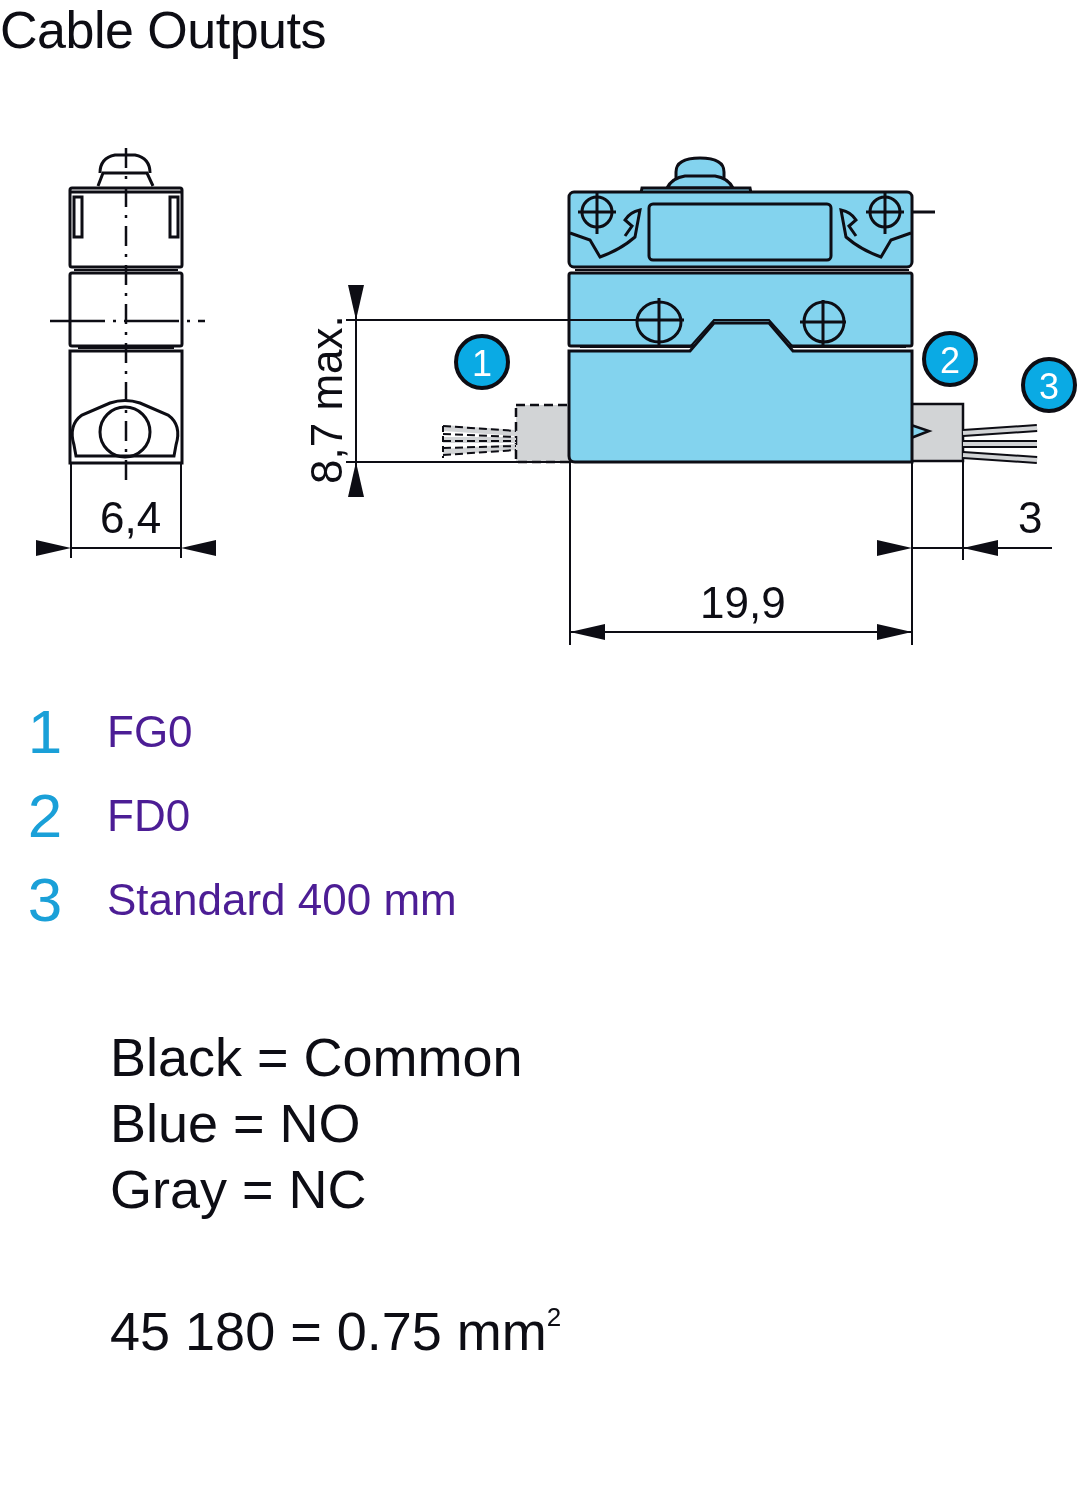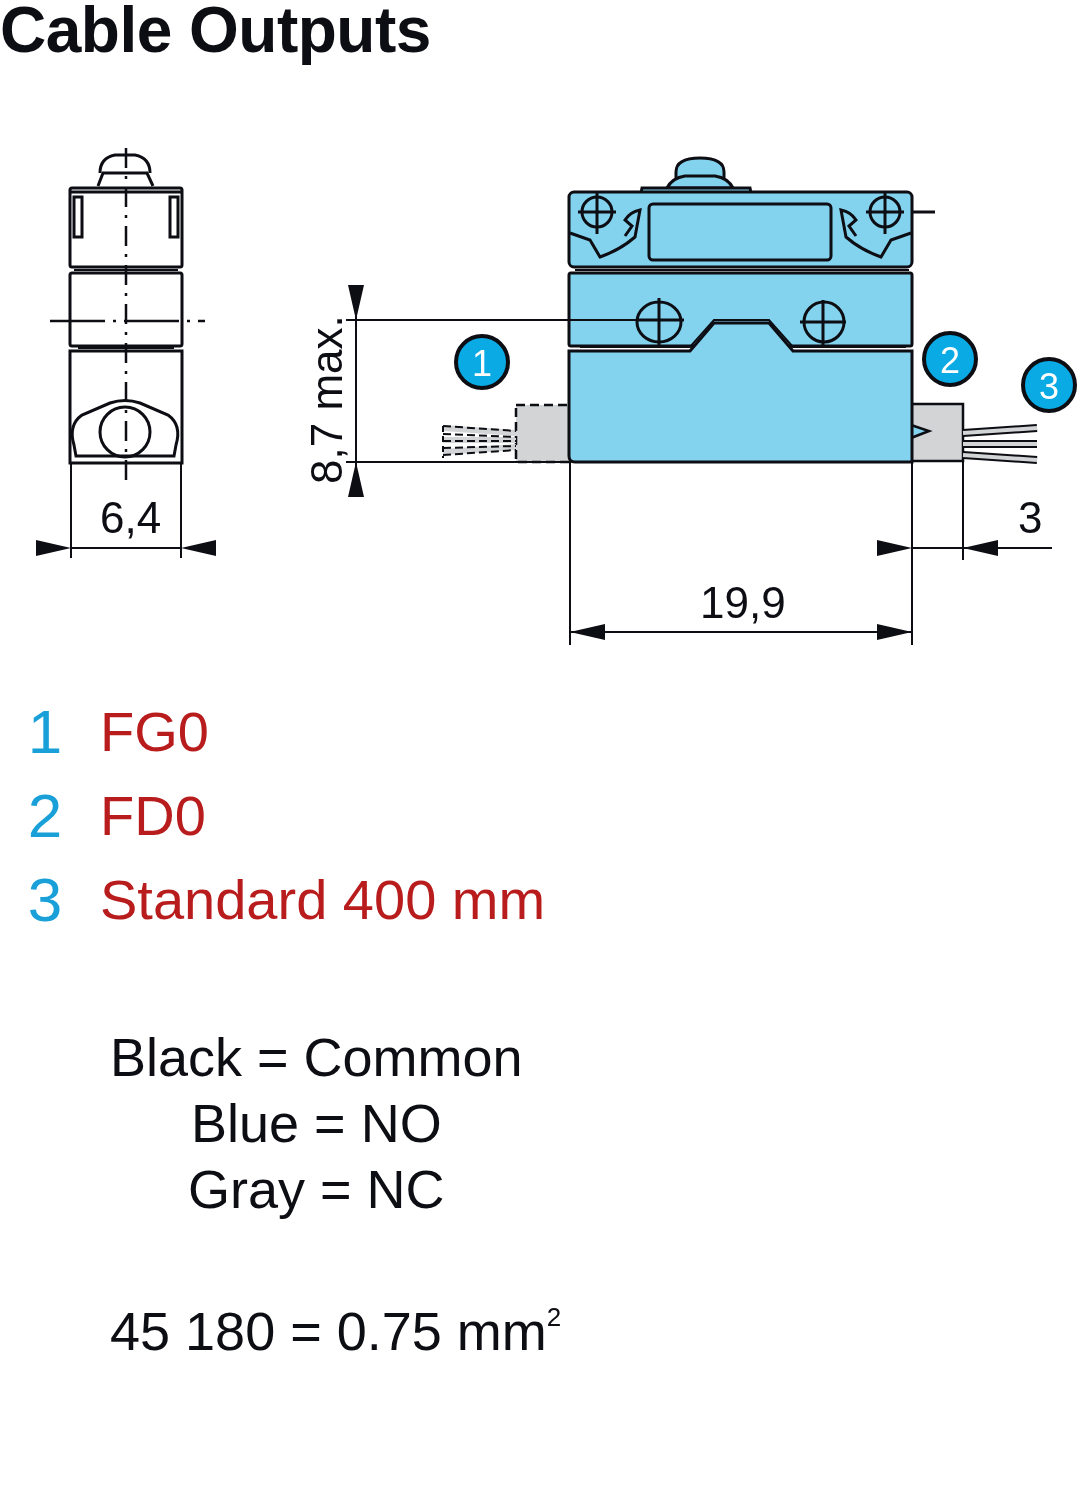--- a/index.html
+++ b/index.html
@@ -2,34 +2,34 @@
 <html><head>
   <meta charset="utf-8">
   <style>
     html, body { margin: 0; padding: 0; background: #ffffff; }
     body {
       width: 1081px; height: 1500px; position: relative; overflow: hidden;
       font-family: "Liberation Sans", "DejaVu Sans", sans-serif; color: #0d0d14;
     }
     .title {
       position: absolute; left: 0; top: 0; margin: 0;
-      font-size: 64px; font-weight: bold; letter-spacing: -0.5px; line-height: 60px;
+      font-size: 52px; font-weight: normal; letter-spacing: -0.5px; line-height: 60px;
       color: #0d0d14;
     }
     svg.drawing { position: absolute; left: 0; top: 0; }
     .dim-text { font-family: "Liberation Sans", sans-serif; font-size: 44px; fill: #0d0d14; }
     .badge-text { font-family: "Liberation Sans", sans-serif; font-size: 36px; fill: #ffffff; }
     .legend { position: absolute; left: 0; top: 692px; }
     .legend-row { position: relative; height: 84px; }
     .legend-num {
       position: absolute; left: 20px; width: 50px; font-size: 62px; line-height: 80px;
       color: #1aa0d8; text-align: center;
     }
-    .legend-label { position: absolute; left: 100px; font-size: 56px; line-height: 80px; color: #b91c1c; white-space: nowrap; }
-    .block { position: absolute; left: 110px; font-size: 54px; line-height: 66px; color: #0d0d14; white-space: nowrap; text-align: center; }
+    .legend-label { position: absolute; left: 107px; font-size: 44px; line-height: 80px; color: #4c1d95; white-space: nowrap; }
+    .block { position: absolute; left: 110px; font-size: 54px; line-height: 66px; color: #0d0d14; white-space: nowrap; }
     .wires { top: 1024px; }
     .cross { top: 1298px; }
     sup { font-size: 26px; vertical-align: 24px; line-height: 0; }
   </style>
 </head>
 <body>
 
 <h1 class="title">Cable Outputs</h1>
 
 <svg class="drawing" width="1081" height="680" viewBox="0 0 1081 680" xmlns="http://www.w3.org/2000/svg">

